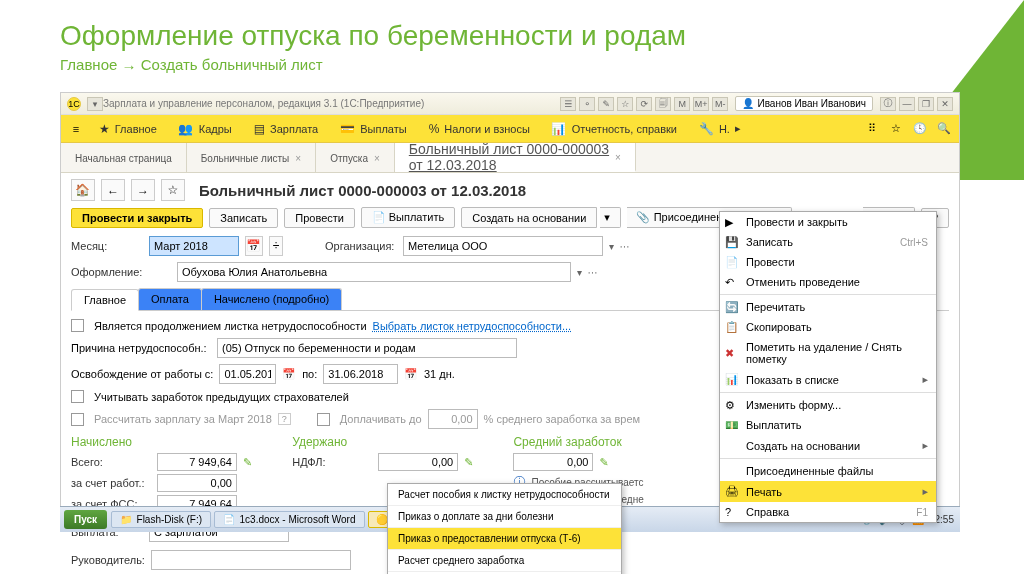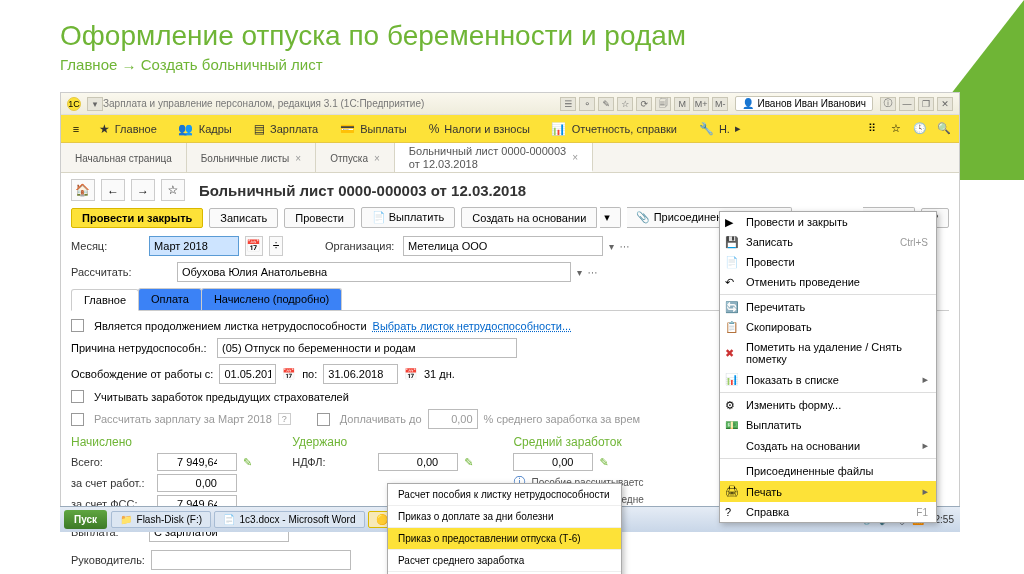--- a/index.html
+++ b/index.html
@@ -18,21 +18,21 @@
 .user-badge { background: #fff; border: 1px solid #c9c6b5; padding: 1px 6px; font-size: 10px; margin: 0 4px; border-radius: 2px; }
 .main-menu { height: 28px; background: #fde238; display: flex; align-items: center; padding: 0 4px; gap: 2px; border-bottom: 1px solid #e6c845; }
 .menu-item { padding: 4px 10px; display: flex; align-items: center; gap: 5px; cursor: pointer; font-size: 11px; color: #333; }
 .menu-spacer { flex: 1; }
 .menu-icon-btn { width: 22px; height: 22px; display: flex; align-items: center; justify-content: center; cursor: pointer; }
 .mi-icon { font-size: 12px; }
 .tabs-bar { height: 30px; background: #f7f5f0; display: flex; border-bottom: 1px solid #d8d5c5; }
 .tab { padding: 6px 14px 4px; border-right: 1px solid #d8d5c5; font-size: 10px; color: #555; position: relative; display: flex; align-items: center; gap: 6px; cursor: pointer; }
 .tab.active { background: #fff; border-bottom: 2px solid #fff; }
 .tab-close { font-size: 10px; color: #999; cursor: pointer; }
-.tab-multi { line-height: 1.1; font-size: 11px; }
+.tab-multi { line-height: 1.1; font-size: 14px; text-decoration: underline; }
 .doc-area { background: #fff; padding: 6px 10px; height: calc(100% - 80px); position: relative; }
 .doc-nav { display: flex; align-items: center; gap: 6px; margin-bottom: 6px; }
 .nav-btn { width: 24px; height: 22px; border: 1px solid #ccc; background: #fafafa; display: flex; align-items: center; justify-content: center; cursor: pointer; font-size: 12px; }
 .doc-title { font-size: 15px; font-weight: bold; color: #333; margin-left: 8px; }
 .toolbar { display: flex; gap: 6px; margin-bottom: 8px; align-items: center; }
 .btn { border: 1px solid #bbb; background: #fafafa; padding: 3px 10px; font-size: 11px; cursor: pointer; border-radius: 2px; }
 .btn-primary { background: #fde238; border-color: #d9b800; font-weight: bold; }
 .btn-drop { padding-left: 4px; border-left: 1px solid #ccc; margin-left: 3px; }
 .btn-group { display: flex; }
 .btn-group .btn:first-child { border-radius: 2px 0 0 2px; }
@@ -43,21 +43,21 @@
 .form-input.hl { background: #cde4ff; border-color: #5a9bd5; }
 .sub-tabs { display: flex; border-bottom: 1px solid #ccc; margin-bottom: 8px; }
 .sub-tab { padding: 4px 12px; border: 1px solid #ccc; border-bottom: none; margin-right: -1px; font-size: 11px; cursor: pointer; background: #3b82f6; border-radius: 3px 3px 0 0; }
 .sub-tab.active { background: #fff; border-bottom: 1px solid #fff; position: relative; top: 1px; }
 .chk { width: 13px; height: 13px; border: 1px solid #999; display: inline-block; vertical-align: middle; margin-right: 4px; }
 .link-txt { color: #0066cc; text-decoration: underline dotted; cursor: pointer; }
 .section-cols { display: flex; gap: 40px; margin-top: 6px; }
 .col-head { color: #6fb536; font-size: 12px; margin-bottom: 4px; }
 .num-row { display: flex; align-items: center; gap: 6px; font-size: 11px; margin-bottom: 3px; }
 .num-row label { min-width: 80px; color: #333; }
-.num-input { border: 1px solid #bbb; padding: 2px 19px; text-align: right; width: 80px; height: 18px; font-size: 11px; }
+.num-input { border: 1px solid #bbb; padding: 2px 4px; text-align: right; width: 80px; height: 18px; font-size: 11px; }
 .pencil { color: #6fb536; cursor: pointer; font-size: 11px; }
 .info-icon { color: #3a76c4; font-size: 12px; }
 .context-menu { position: absolute; right: 22px; top: 38px; width: 218px; background: #fff; border: 1px solid #aaa; box-shadow: 2px 2px 6px rgba(0,0,0,0.25); z-index: 20; font-size: 11px; }
 .cm-item { padding: 4px 8px 4px 26px; display: flex; align-items: center; position: relative; cursor: pointer; }
 .cm-item.active { background: #fde238; }
 .cm-item .cmi { position: absolute; left: 5px; font-size: 11px; }
 .cm-sep { height: 1px; background: #ddd; margin: 2px 0; }
 .cm-shortcut { margin-left: auto; color: #999; font-size: 10px; }
 .cm-arrow { margin-left: auto; color: #666; }
 .submenu { position: absolute; left: 326px; top: 310px; width: 235px; background: #fff; border: 1px solid #aaa; box-shadow: 2px 2px 6px rgba(0,0,0,0.25); z-index: 30; font-size: 10px; }
@@ -199,21 +199,21 @@
       <label class="form-label">Месяц:</label>
       <input class="form-input hl" style="width: 90px;" value="Март 2018">
       <span class="nav-btn" style="width:18px;height:20px">📅</span>
       <span class="nav-btn" style="width:14px;height:20px">÷</span>
       <label class="form-label" style="margin-left:36px">Организация:</label>
       <input class="form-input" style="width: 200px;" value="Метелица ООО">
       <span style="font-size:10px;color:#666">▾ &nbsp;⋯</span>
     </div>
 
     <div class="form-row">
-      <label class="form-label">Рассчитать:</label>
+      <label class="form-label">Оформление:</label>
       <input class="form-input" style="width: 394px; margin-left: 28px;" value="Обухова Юлия Анатольевна">
       <span style="font-size:10px;color:#666">▾ &nbsp;⋯</span>
     </div>
 
     <div class="sub-tabs">
       <div class="sub-tab active">Главное</div>
       <div class="sub-tab">Оплата</div>
       <div class="sub-tab">Начислено (подробно)</div>
     </div>
 

